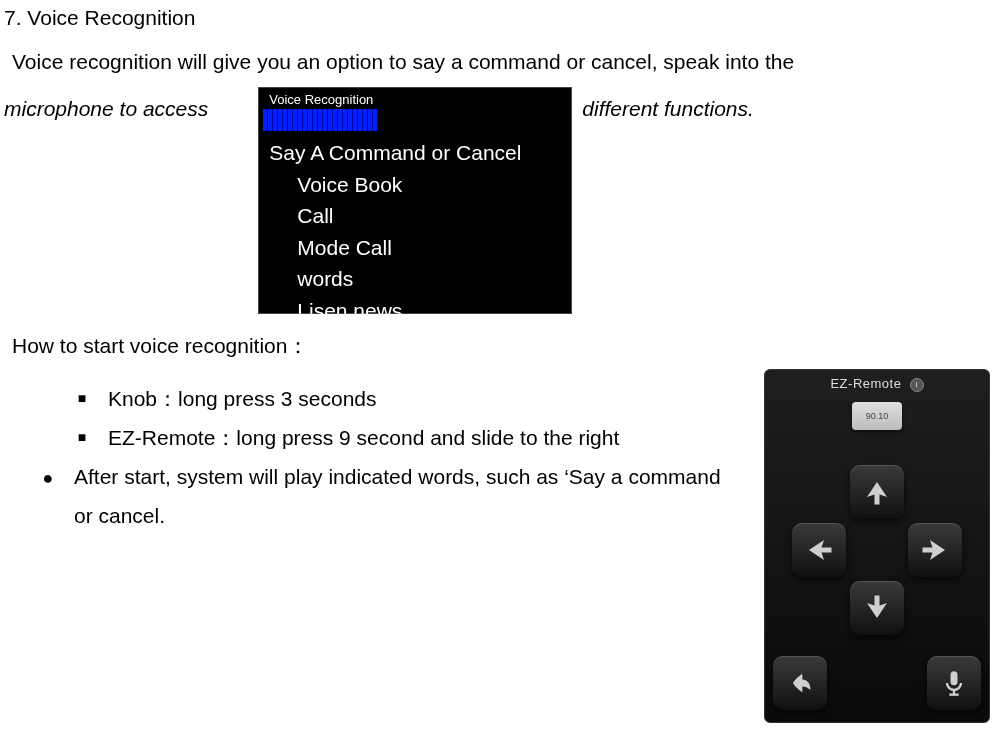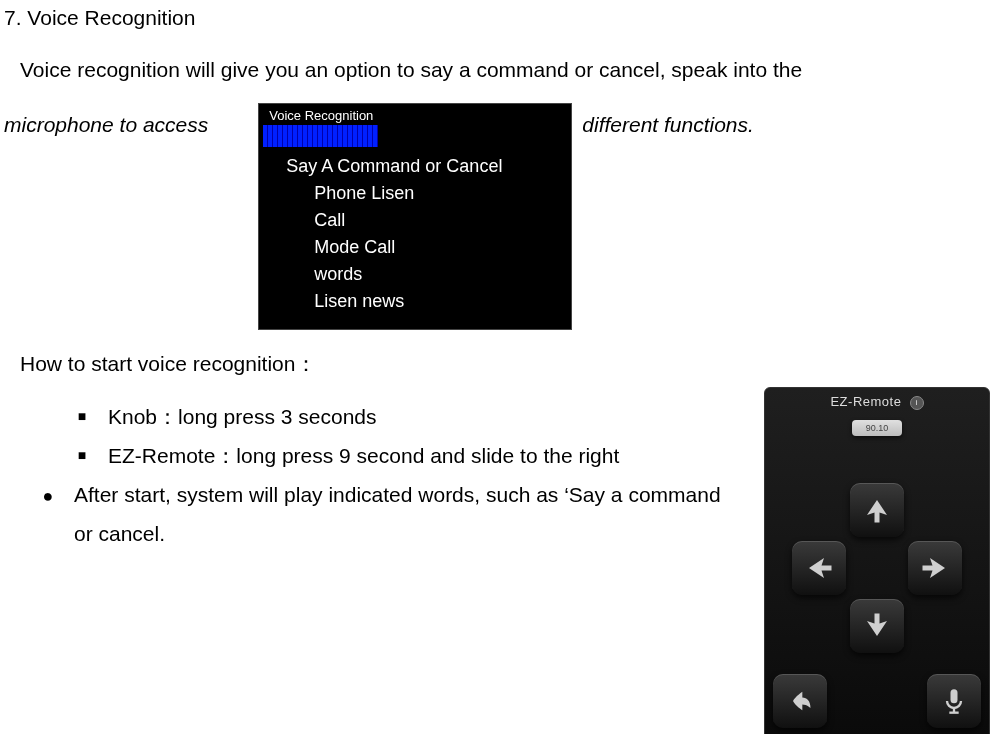--- a/index.html
+++ b/index.html
@@ -11,21 +11,21 @@
     width: 992px;
   }
   .page {
     position: relative;
     width: 992px;
     height: 734px;
   }
   .body-text {
     font-size: 21px;
     line-height: 1.7;
-    margin: 16px;
+    margin: 8px;
     padding: 0 8px 0 4px;
   }
   .section-title {
     font-size: 21px;
     line-height: 1.7;
     padding: 0 8px 0 4px;
   }
 
   
   .vr-screenshot {
@@ -48,22 +48,22 @@
     height: 22px;
     margin-left: 4px;
     background: repeating-linear-gradient(
       to right,
       #0020ff 0, #0020ff 4px,
       #0000aa 4px, #0000aa 5px
     );
   }
   .vr-body {
     color: #fff;
-    padding: 6px 27px;
-    font-size: 18px;
+    padding: 6px 10px;
+    font-size: 21px;
     line-height: 1.5;
   }
   .vr-body .indent {
     padding-left: 28px;
   }
 
   
   .wrap-row {
     display: flex;
     align-items: flex-start;
@@ -128,21 +128,21 @@
   .remote-title .info-dot {
     display:inline-block;
     width:12px;height:12px;border-radius:50%;
     background:#555;border:1px solid #888;
     vertical-align:middle;margin-left:4px;
     font-size:8px;line-height:12px;color:#eee;text-align:center;
   }
   .badge {
     position: absolute;
     top: 32px; left: 50%; transform: translateX(-50%);
-    width: 50px; height: 16px;
+    width: 50px; height: 28px;
     background: linear-gradient(#e0e0e0,#bcbcbc);
     border-radius: 4px;
     color:#444;font-size:9px;
     display:flex;align-items:center;justify-content:center;
     box-shadow: 0 2px 4px rgba(0,0,0,0.6);
   }
   .dpad {
     position: absolute;
     top: 95px; left: 50%; transform: translateX(-50%);
     width: 170px; height: 170px;
@@ -185,21 +185,21 @@
   <div class="body-text">Voice recognition will give you an option to say a command or cancel, speak into the</div>
 
   <div class="wrap-row">
     <div class="wrap-left">microphone to access</div>
 
     <div class="vr-screenshot">
       <div class="vr-title">Voice Recognition</div>
       <div class="vr-meter"></div>
       <div class="vr-body">
         <div>Say A Command or Cancel</div>
-        <div class="indent">Phone Lisen</div>
+        <div class="indent">Voice Book</div>
         <div class="indent">Call</div>
         <div class="indent">Mode Call</div>
         <div class="indent">words</div>
         <div class="indent">Lisen news</div>
       </div>
     </div>
 
     <div class="wrap-right">different functions.</div>
   </div>
 

